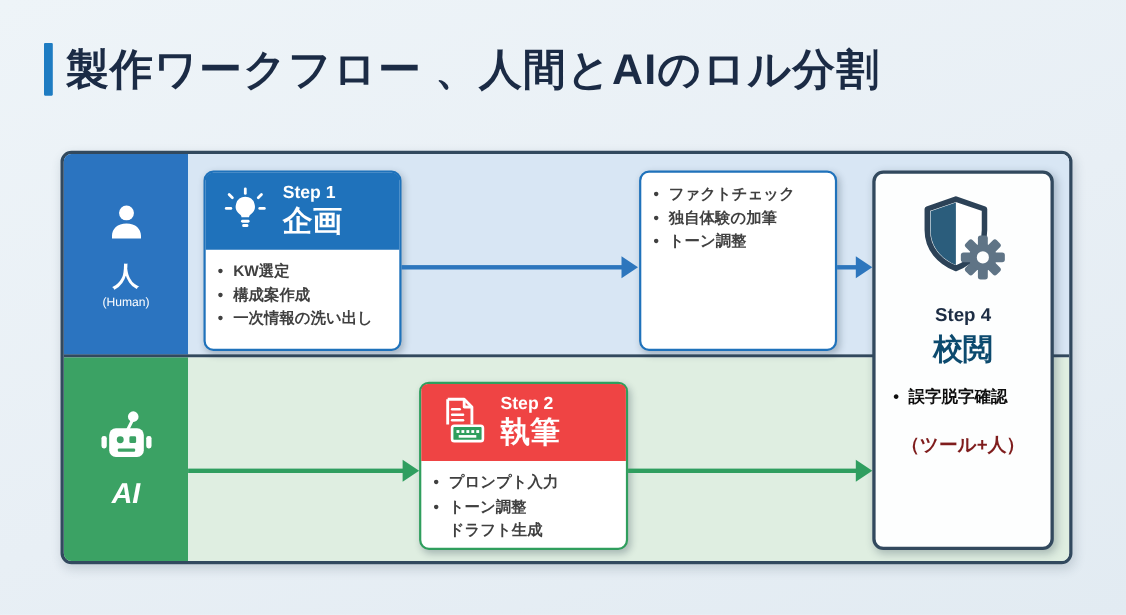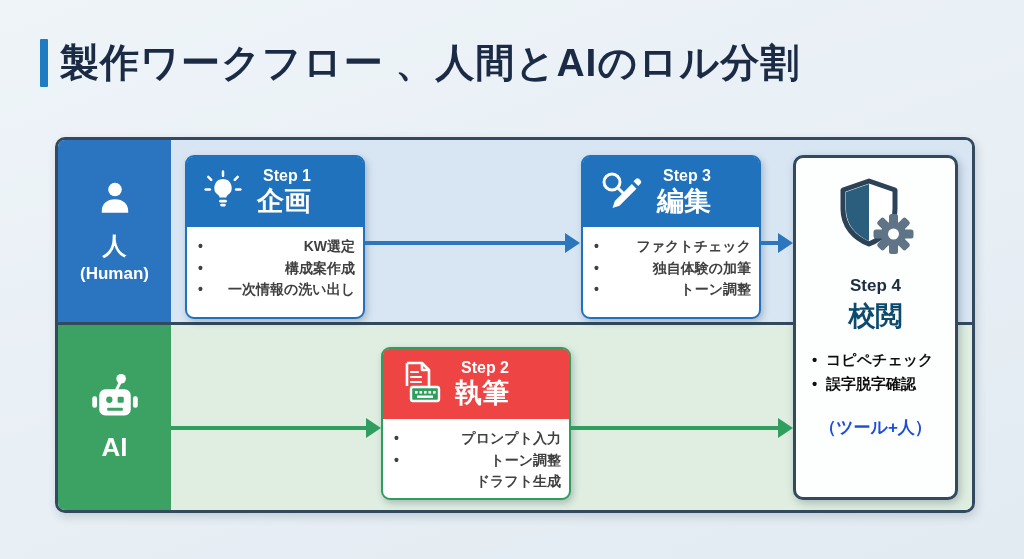--- a/index.html
+++ b/index.html
@@ -16,29 +16,29 @@
   .frame{position:absolute;left:55px;top:137px;width:920px;height:376px;
          border:3px solid #32495e;border-radius:10px;overflow:hidden;
          box-shadow:2px 4px 10px rgba(40,60,80,.18);box-sizing:border-box;}
   .lane{display:flex;width:100%;}
   .lane.human{height:185px;border-bottom:3px solid #32495e;box-sizing:border-box;}
   .lane.ai{height:185px;}
   .lane-label{width:113px;flex:0 0 113px;display:flex;flex-direction:column;
               align-items:center;justify-content:center;color:#fff;}
   .lane.human .lane-label{background:#2b74c0;}
   .lane.human .lane-body{flex:1;background:#d8e6f4;}
-  .lane.ai .lane-label{background:#3ba264;}
+  .lane.ai .lane-label{background:#3ba264;font-style:italic;}
   .lane.ai .lane-body{flex:1;background:#dfeee1;}
   .lane-title{font-size:24px;font-weight:800;margin-top:4px;}
-  .lane-sub{font-size:17px;font-weight:700;margin-top:2px;}
+  .lane-sub{font-size:11px;font-weight:400;margin-top:2px;}
   .lane.ai .lane-title{font-size:26px;}
 
   
   .step-box{position:absolute;background:#fff;border-radius:9px;
-            box-shadow:2px 3px 7px rgba(30,50,70,.28);box-sizing:border-box;text-align:right;}
+            box-shadow:2px 3px 7px rgba(30,50,70,.28);box-sizing:border-box;}
   .step-box.blue{border:2px solid #1f72bb;}
   .step-box.green{border:2px solid #2f9e5d;}
   .step-head{display:flex;align-items:center;gap:13px;height:70px;
              padding:0 8px 0 15px;border-radius:6px 6px 0 0;box-sizing:border-box;}
   .step-box.blue .step-head{background:#1f72bb;}
   .step-box.green .step-head{background:#ef4444;}
   .step-head-text{display:flex;flex-direction:column;line-height:1.15;}
   .step-num{color:#fff;font-size:16px;font-weight:700;}
   .step-name{color:#fff;font-size:27px;font-weight:700;}
   .step-body{padding:9px 8px 8px 8px;}
@@ -52,21 +52,21 @@
              background:#fdfefe;border:3px solid #32495e;border-radius:10px;
              box-shadow:2px 3px 8px rgba(30,50,70,.28);box-sizing:border-box;
              display:flex;flex-direction:column;align-items:center;padding-top:18px;}
   .final-num{font-size:17px;font-weight:700;color:#1d2d44;margin-top:14px;}
   .final-name{font-size:27px;font-weight:800;color:#0c4a6e;margin-top:2px;}
   .final-box ul{list-style:none;margin:14px 0 0 0;padding:0;align-self:flex-start;
                 padding-left:14px;}
   .final-box li{position:relative;padding-left:16px;font-size:15px;font-weight:700;
                 color:#0e0e0e;line-height:1.6;}
   .final-box li::before{content:"•";position:absolute;left:2px;}
-  .final-note{font-size:17px;font-weight:700;color:#1d4ed8;margin-top:20px;}
+  .final-note{font-size:17px;font-weight:700;color:#7f1d1d;margin-top:20px;}
 
   
   .arrow{position:absolute;height:4px;}
   .arrow::after{content:"";position:absolute;right:-14px;top:-8px;width:0;height:0;
                 border-left:15px solid;border-top:10px solid transparent;
                 border-bottom:10px solid transparent;}
   .arrow.blue{background:#2d76bd;}
   .arrow.blue::after{border-left-color:#2d76bd;}
   .arrow.green{background:#2f9e5f;}
   .arrow.green::after{border-left-color:#2f9e5f;}
@@ -144,34 +144,20 @@
       <div class="step-body">
         <ul>
           <li>KW選定</li>
           <li>構成案作成</li>
           <li>一次情報の洗い出し</li>
         </ul>
       </div>
     </div>
 
     <div class="step-box blue" style="left:523px;top:15px;width:180px;height:164px;">
-      <div class="step-head">
-        <span>
-          <svg width="46" height="42" viewBox="0 0 46 42">
-            <circle cx="14" cy="13" r="8" fill="none" stroke="#fff" stroke-width="3"></circle>
-            <path d="M20 19l5.5 5.5" stroke="#fff" stroke-width="3" stroke-linecap="round"></path>
-            <path d="M14.5 39l2.3-7 17-17 4.7 4.7-17 17z" fill="#fff"></path>
-            <path d="M35.5 12.3l4.7 4.7 2.3-2.3a2.4 2.4 0 0 0 0-3.4l-1.3-1.3a2.4 2.4 0 0 0-3.4 0z" fill="#fff"></path>
-          </svg>
-        </span>
-        <div class="step-head-text">
-          <div class="step-num">Step 3</div>
-          <div class="step-name">編集</div>
-        </div>
-      </div>
       <div class="step-body">
         <ul>
           <li>ファクトチェック</li>
           <li>独自体験の加筆</li>
           <li>トーン調整</li>
         </ul>
       </div>
     </div>
 
     <div class="step-box green" style="left:323px;top:207px;width:190px;height:153px;">
@@ -222,21 +208,20 @@
             <rect x="56" y="38" width="9" height="40" rx="2.5" transform="rotate(90 60.5 58)"></rect>
             <rect x="56" y="38" width="9" height="40" rx="2.5" transform="rotate(135 60.5 58)"></rect>
             <circle cx="60.5" cy="58" r="12.5"></circle>
           </g>
           <circle cx="60.5" cy="58" r="5.5" fill="#fdfefe"></circle>
         </svg>
       </span>
       <div class="final-num">Step 4</div>
       <div class="final-name">校閲</div>
       <ul>
-        <li>コピペチェック</li>
         <li>誤字脱字確認</li>
       </ul>
       <div class="final-note">（ツール+人）</div>
     </div>
 
     <div class="arrow blue a1"></div>
     <div class="arrow blue a2"></div>
     <div class="arrow green a3"></div>
     <div class="arrow green a4"></div>
 

